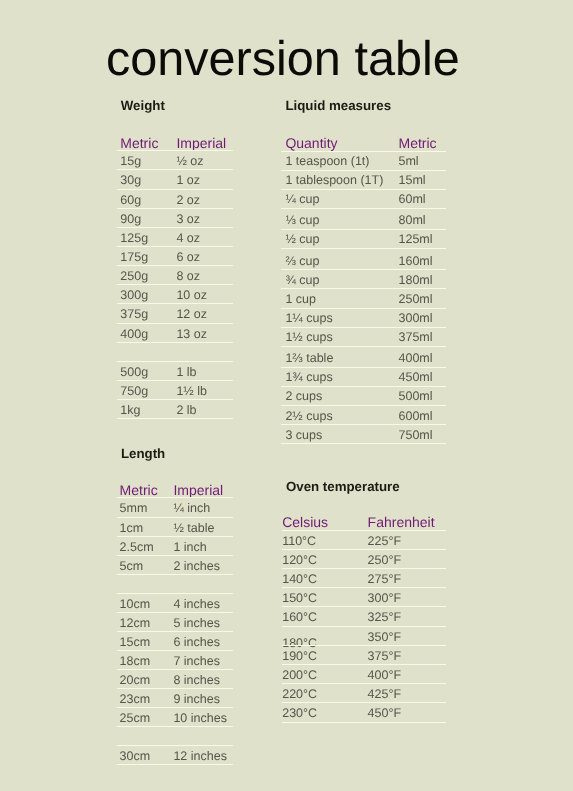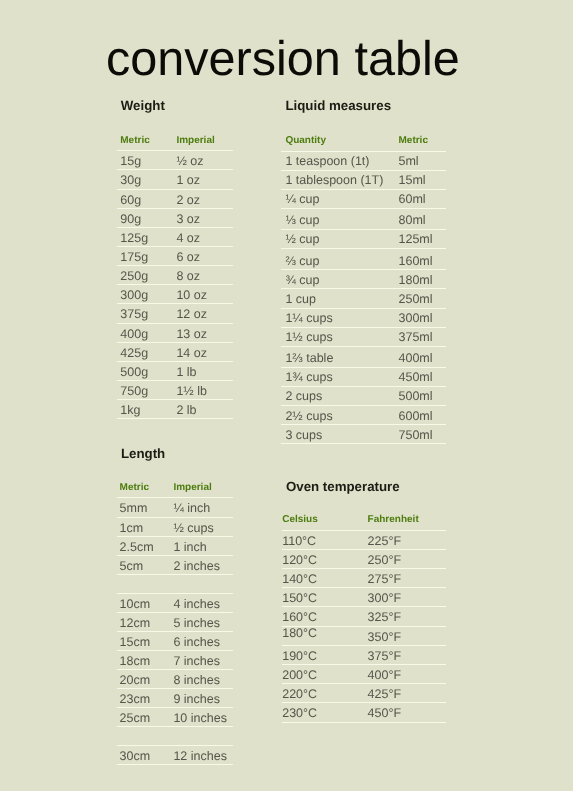--- a/index.html
+++ b/index.html
@@ -38,21 +38,21 @@
     position: absolute; left: 0; right: 0;
     height: 1px; background: #f8fae8;
   }
   .trow { position: absolute; left: 0; right: 0; }
   .cell {
     position: absolute;
     line-height: 1;
     white-space: nowrap;
   }
   .hcell {
-    font-size: 10px; font-weight: bold; color: #4d7c0f;
+    font-size: 14px; font-weight: normal; color: #701a75;
   }
   .dcell {
     font-size: 12.5px; font-weight: 400; color: #56554b;
   }
 
   #sec-weight { left: 116.9px; top: 100.6px; width: 116.3px; }
   #sec-liquid { left: 280.8px; top: 100.9px; width: 164.9px; }
   #sec-length { left: 116.9px; top: 447.8px; width: 116.3px; }
   #sec-oven   { left: 281.5px; top: 479.9px; width: 164px; }
 </style>
@@ -112,24 +112,20 @@
       <div class="trow" style="top:203.82px;height:18.14px">
         <div class="cell dcell" style="left:3.40px;top:4.00px">375g</div>
         <div class="cell dcell" style="left:59.50px;top:4.00px">12 oz</div>
       </div>
       <div class="rowline" style="top:221.96px"></div>
       <div class="trow" style="top:222.96px;height:18.14px">
         <div class="cell dcell" style="left:3.40px;top:4.00px">400g</div>
         <div class="cell dcell" style="left:59.50px;top:4.00px">13 oz</div>
       </div>
       <div class="rowline" style="top:241.10px"></div>
-      <div class="trow" style="top:242.10px;height:18.14px">
-        <div class="cell dcell" style="left:3.40px;top:4.00px">425g</div>
-        <div class="cell dcell" style="left:59.50px;top:4.00px">14 oz</div>
-      </div>
       <div class="rowline" style="top:260.24px"></div>
       <div class="trow" style="top:261.24px;height:18.14px">
         <div class="cell dcell" style="left:3.40px;top:4.00px">500g</div>
         <div class="cell dcell" style="left:59.50px;top:4.00px">1 lb</div>
       </div>
       <div class="rowline" style="top:279.38px"></div>
       <div class="trow" style="top:280.38px;height:18.14px">
         <div class="cell dcell" style="left:3.40px;top:4.00px">750g</div>
         <div class="cell dcell" style="left:59.50px;top:4.00px">1½ lb</div>
       </div>
@@ -234,21 +230,21 @@
         <div class="cell hcell" style="left:56.50px;top:0">Imperial</div>
       </div>
       <div class="rowline" style="top:49.70px"></div>
       <div class="trow" style="top:50.70px;height:18.06px">
         <div class="cell dcell" style="left:2.70px;top:4.00px">5mm</div>
         <div class="cell dcell" style="left:56.50px;top:4.00px">¼ inch</div>
       </div>
       <div class="rowline" style="top:68.76px"></div>
       <div class="trow" style="top:69.76px;height:18.06px">
         <div class="cell dcell" style="left:2.70px;top:4.00px">1cm</div>
-        <div class="cell dcell" style="left:56.50px;top:4.00px">½ cups</div>
+        <div class="cell dcell" style="left:56.50px;top:4.00px">½ table</div>
       </div>
       <div class="rowline" style="top:87.82px"></div>
       <div class="trow" style="top:88.82px;height:18.06px">
         <div class="cell dcell" style="left:2.70px;top:4.00px">2.5cm</div>
         <div class="cell dcell" style="left:56.50px;top:4.00px">1 inch</div>
       </div>
       <div class="rowline" style="top:106.88px"></div>
       <div class="trow" style="top:107.88px;height:18.06px">
         <div class="cell dcell" style="left:2.70px;top:4.00px">5cm</div>
         <div class="cell dcell" style="left:56.50px;top:4.00px">2 inches</div>
@@ -325,21 +321,21 @@
         <div class="cell dcell" style="left:0.70px;top:4.00px">150°C</div>
         <div class="cell dcell" style="left:86.10px;top:4.00px">300°F</div>
       </div>
       <div class="rowline" style="top:126.54px"></div>
       <div class="trow" style="top:127.54px;height:18.21px">
         <div class="cell dcell" style="left:0.70px;top:4.00px">160°C</div>
         <div class="cell dcell" style="left:86.10px;top:4.00px">325°F</div>
       </div>
       <div class="rowline" style="top:145.75px"></div>
       <div class="trow" style="top:146.75px;height:18.21px">
-        <div class="cell dcell" style="left:0.70px;top:0">180°C</div>
+        <div class="cell dcell" style="left:0.70px;top:10px">180°C</div>
         <div class="cell dcell" style="left:86.10px;top:4.00px">350°F</div>
       </div>
       <div class="rowline" style="top:164.96px"></div>
       <div class="trow" style="top:165.96px;height:18.21px">
         <div class="cell dcell" style="left:0.70px;top:4.00px">190°C</div>
         <div class="cell dcell" style="left:86.10px;top:4.00px">375°F</div>
       </div>
       <div class="rowline" style="top:184.17px"></div>
       <div class="trow" style="top:185.17px;height:18.21px">
         <div class="cell dcell" style="left:0.70px;top:4.00px">200°C</div>

